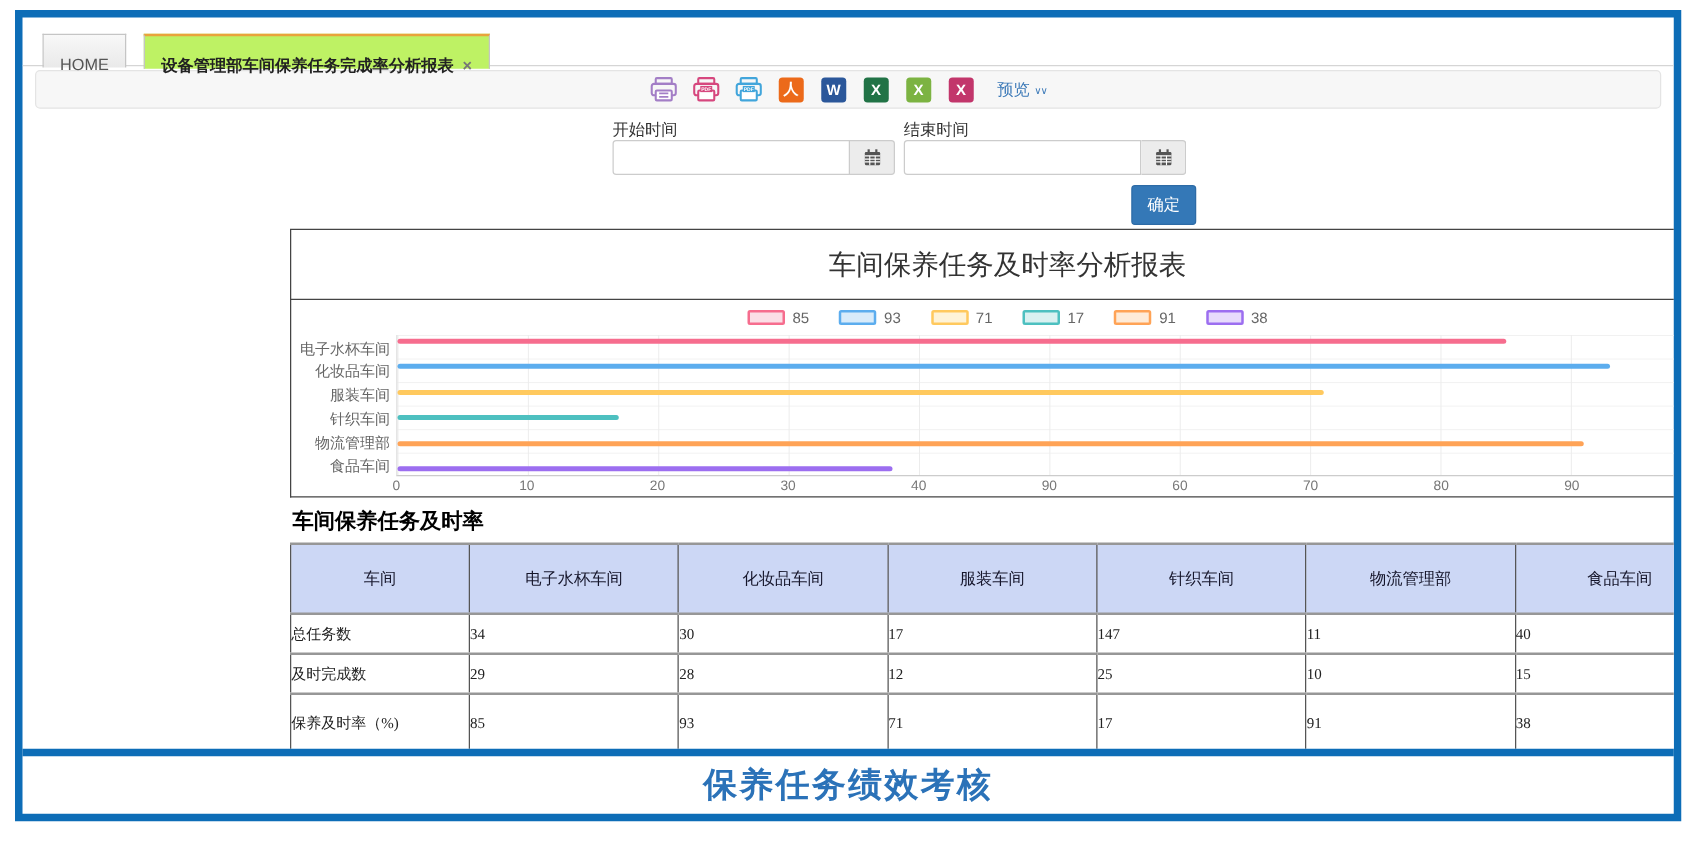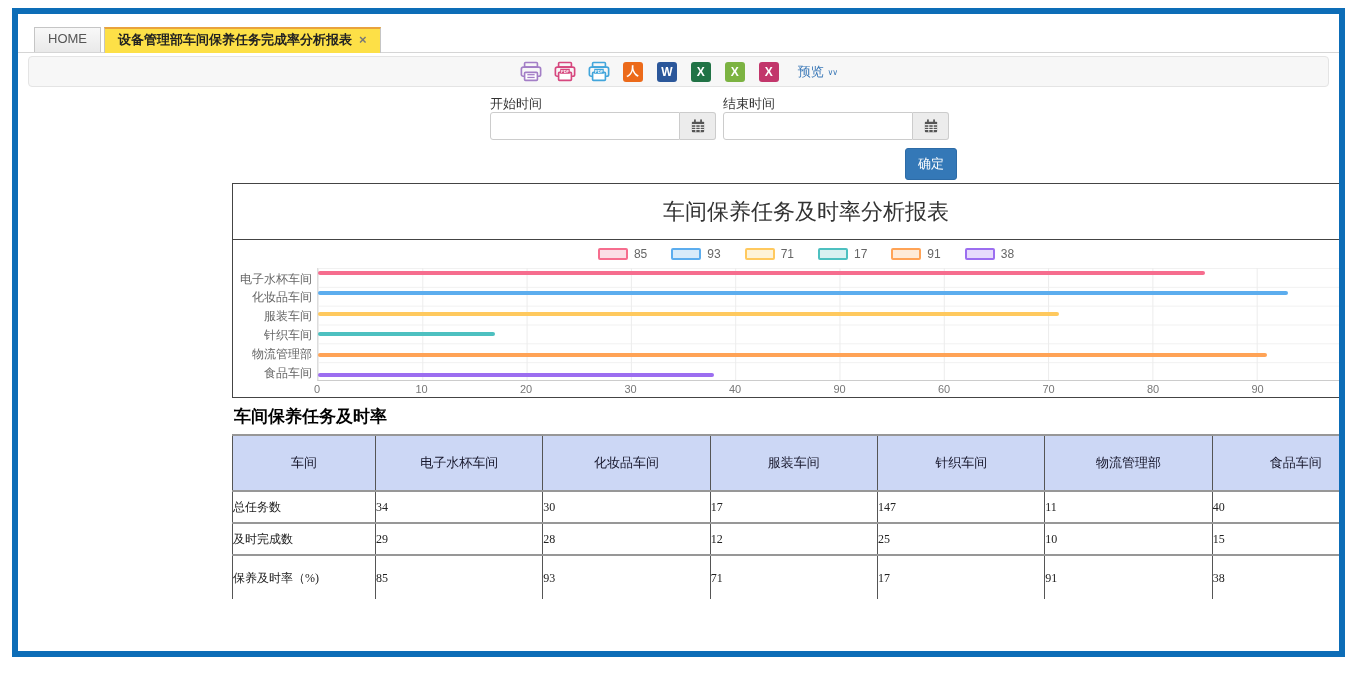--- a/index.html
+++ b/index.html
@@ -2,24 +2,24 @@
 <html><head>
 <meta charset="utf-8">
 <style>
   * { box-sizing: border-box; margin: 0; padding: 0; }
   html,body { width:1356px; height:675px; background:#fff; font-family:"Liberation Sans","DejaVu Sans",sans-serif; }
   .frame { position:absolute; left:12px; top:8px; width:1333px; height:649px; border:6px solid #0D6DB7; background:#fff; }
   .main { height:585px; overflow:hidden; }
 
   
   .tabbar { margin-top:13px; padding-left:16px; border-bottom:1px solid #d5d5d5; height:26px; }
-  .tab { display:inline-block; vertical-align:bottom; height:25px; line-height:22px; padding:0 13px; font-size:13px;
+  .tab { display:inline-block; vertical-align:bottom; height:25px; line-height:22px; padding:13px 13px; font-size:13px;
          color:#555; background:linear-gradient(#f8f8f8,#e9e9e9); border:1px solid #c5c5c5; border-bottom:none;
-         margin-right:3px; cursor:pointer; }
-  .tab.active { background:#fde047; border-top:2px solid #E9A33C; font-weight:bold; color:#222; height:26px; margin-bottom:-1px; }
+         margin-right:14px; cursor:pointer; }
+  .tab.active { background:#bef264; border-top:2px solid #E9A33C; font-weight:bold; color:#222; height:26px; margin-bottom:-1px; }
   .tab .close { color:#777; font-weight:bold; margin-left:7px; font-size:13px; }
 
   
   .toolbar { margin:3px 10px 0 10px; height:31px; background:#f7f7f7; border:1px solid #e4e4e4; border-radius:4px;
              display:flex; align-items:center; justify-content:center; gap:12px; }
   .tb-icon { display:inline-flex; align-items:center; justify-content:center; width:22px; height:22px; cursor:pointer; }
   .sq { width:20px; height:20px; border-radius:3px; color:#fff; font-size:12px; font-weight:bold;
         display:flex; align-items:center; justify-content:center; }
   .preview-link { color:#3D7AB8; font-size:13px; margin-left:6px; cursor:pointer; white-space:nowrap; }
   .preview-link .caret2 { font-size:8px; letter-spacing:-1px; position:relative; top:-1px; }
@@ -266,13 +266,16 @@
               <td>71</td>
               <td>17</td>
               <td>91</td>
               <td>38</td>
             </tr>
           </tbody>
         </table>
     </div>
 
   </div>
+  <div class="footer">
+    <span class="footer-title">保养任务绩效考核</span>
+  </div>
 </div>
 
 </body></html>

